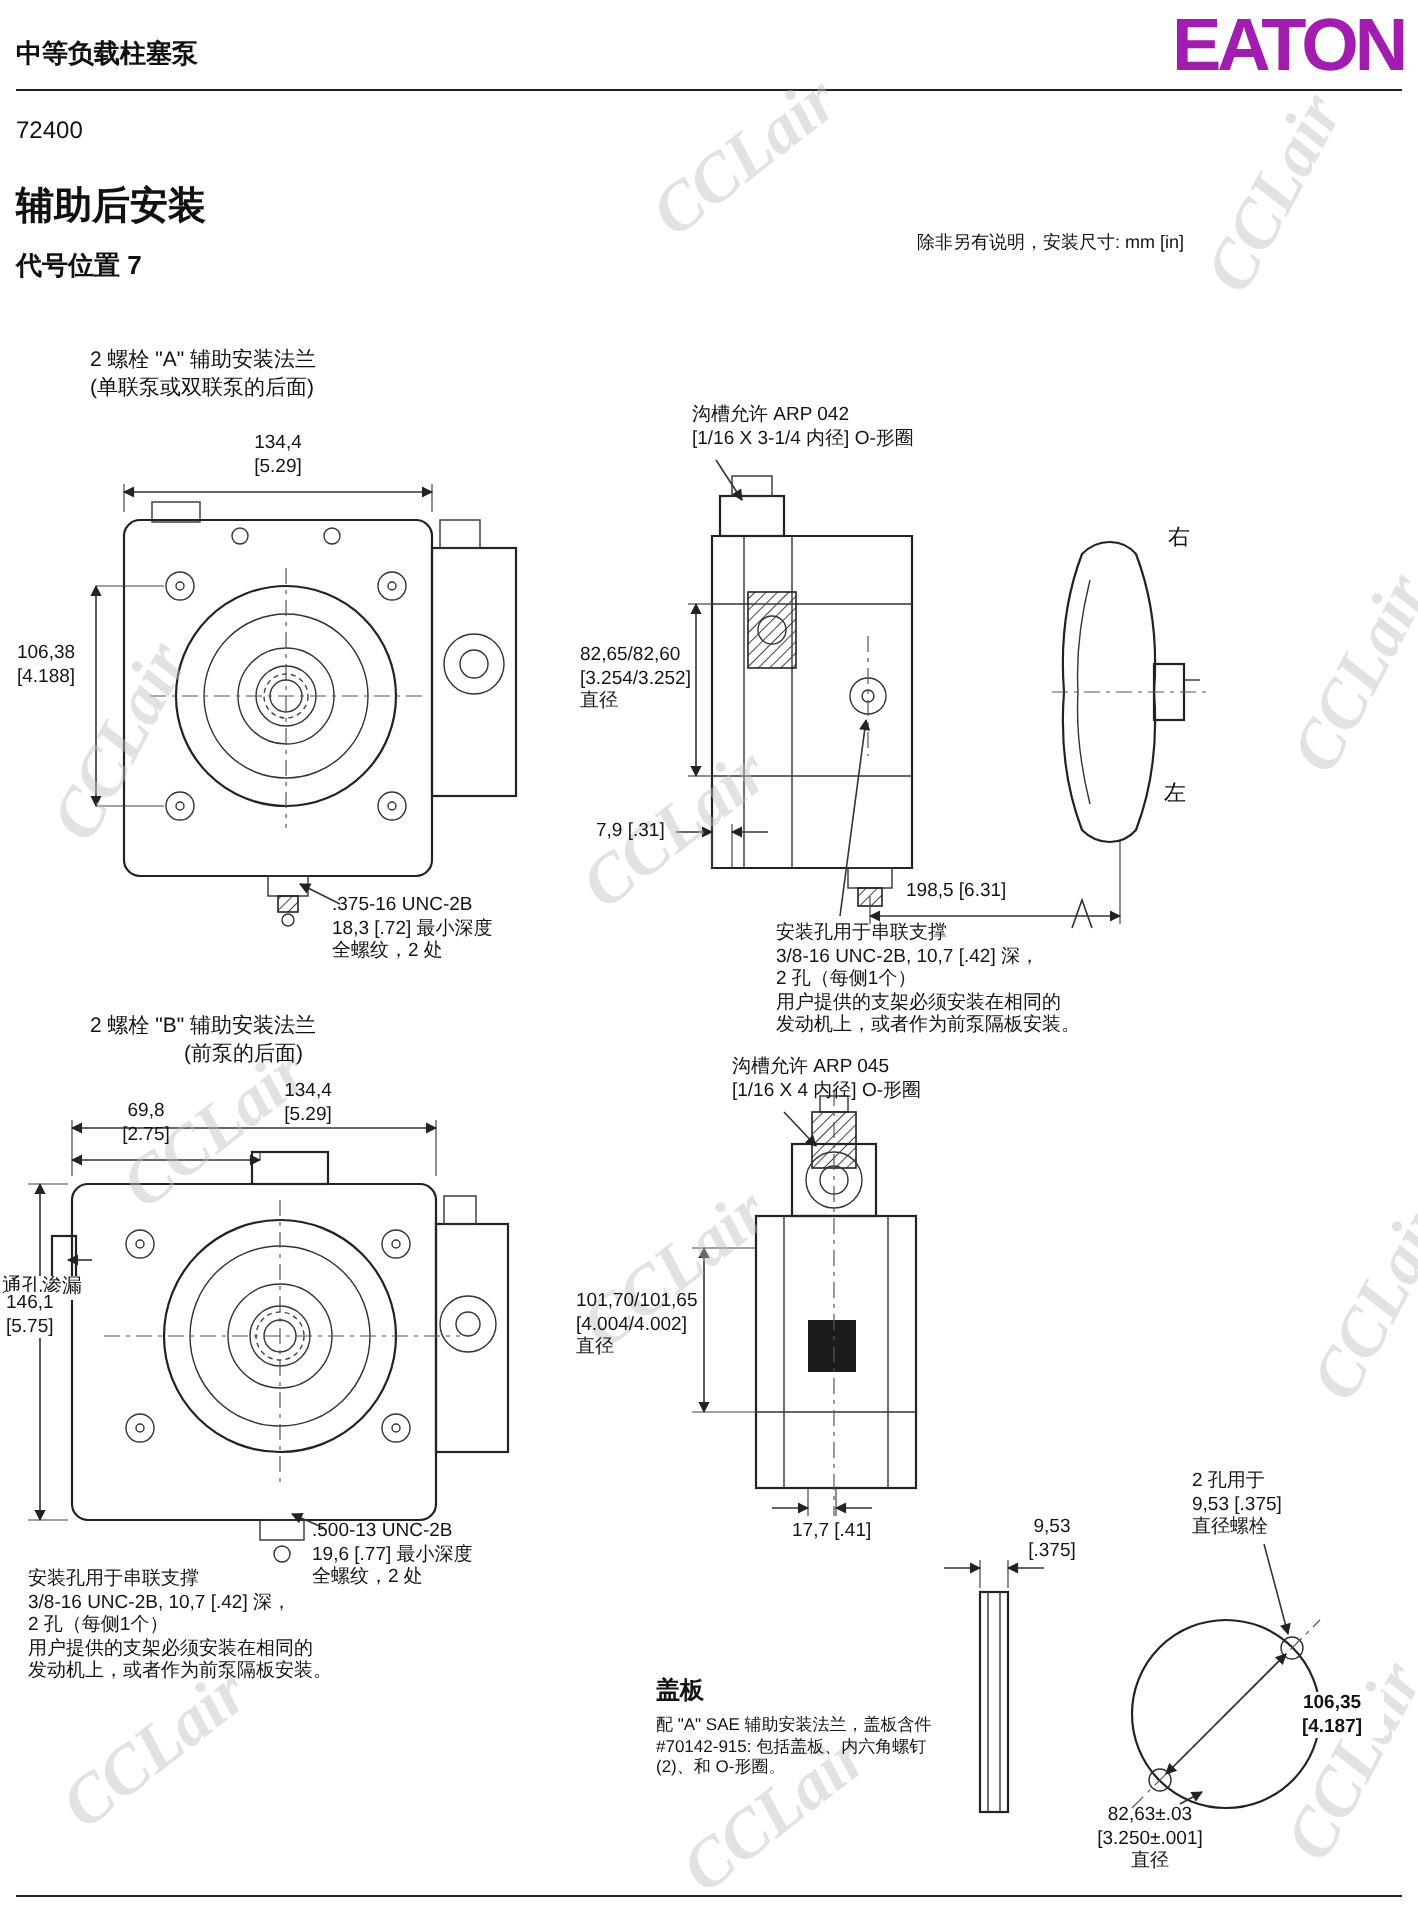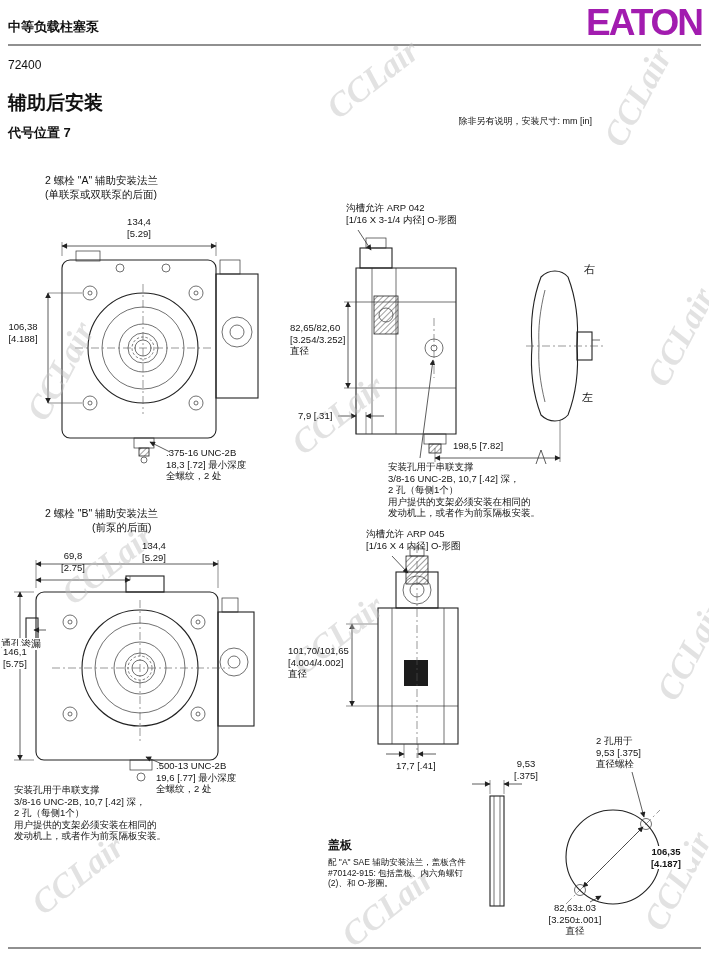--- a/index.html
+++ b/index.html
@@ -235,21 +235,21 @@
 [4.188]</div>
   <div class="ann" style="left:166px; top:447px;">.375-16 UNC-2B
 18,3 [.72] 最小深度
 全螺纹，2 处</div>
   <div class="ann" style="left:346px; top:202px;">沟槽允许 ARP 042
 [1/16 X 3-1/4 内径] O-形圈</div>
   <div class="ann" style="left:290px; top:322px;">82,65/82,60
 [3.254/3.252]
 直径</div>
   <div class="ann" style="left:298px; top:410px;">7,9 [.31]</div>
-  <div class="ann bgw" style="left:452px; top:440px;">198,5 [7.82]</div>
+  <div class="ann bgw" style="left:452px; top:440px;">198,5 [6.31]</div>
   <div class="ann" style="left:388px; top:461px;">安装孔用于串联支撑
 3/8-16 UNC-2B, 10,7 [.42] 深，
 2 孔（每侧1个）
 用户提供的支架必须安装在相同的
 发动机上，或者作为前泵隔板安装。</div>
   <div class="ann" style="left:584px; top:264px; font-size:11px;">右</div>
   <div class="ann" style="left:582px; top:392px; font-size:11px;">左</div>
 
   <div class="sec" style="left:45px; top:506px;">2 螺栓 "B" 辅助安装法兰</div>
   <div class="sec" style="left:60px; top:520px;margin-left:32px;">(前泵的后面)</div>

